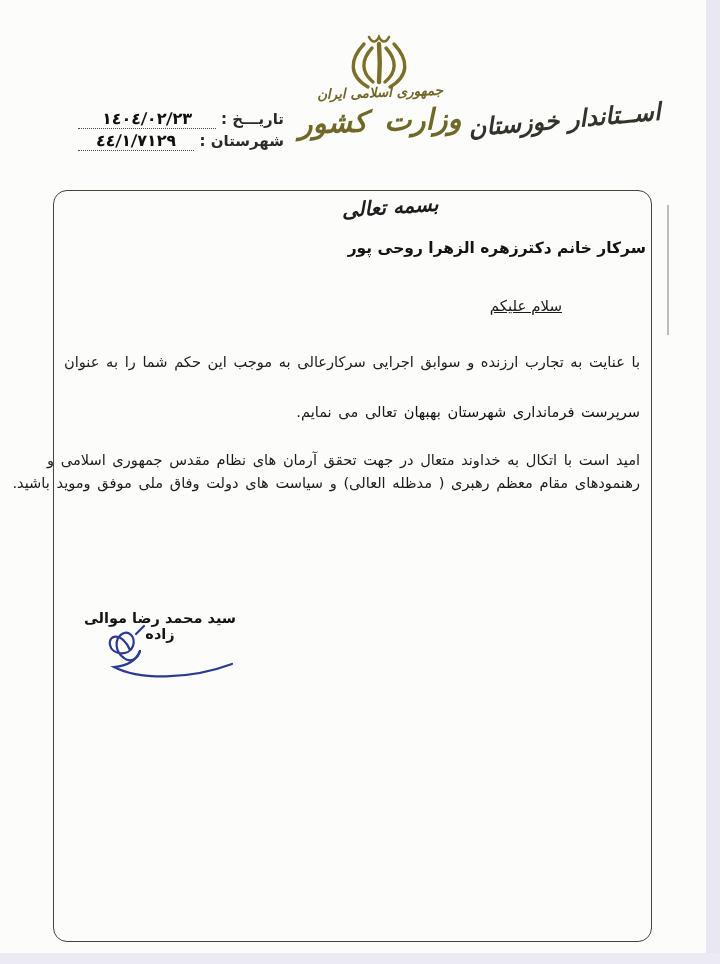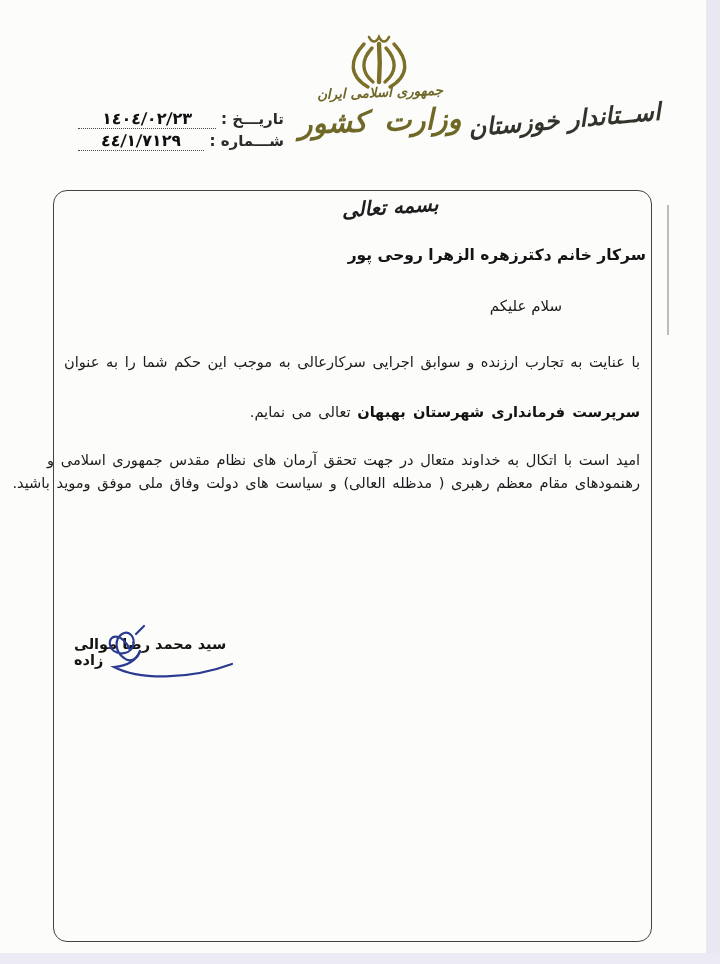--- a/index.html
+++ b/index.html
@@ -44,34 +44,34 @@
   }
 
   
   .frame { left:53px; top:190px; width:599px; height:752px; border:1.6px solid #41453a; border-radius:14px; }
 
   .besmeh {
     left:290px; top:195px; width:200px; text-align:center; direction:rtl;
     font-size:20px; font-weight:600; font-style:italic; color:#1d1d1d;
     transform:rotate(-4deg);
   }
-  .addressee { left:70px; right:74px; top:246px; direction:rtl; text-align:right;
+  .addressee { left:70px; right:74px; top:239px; direction:rtl; text-align:right;
     font-size:15.5px; font-weight:bold; color:#141414; }
   .salam { left:70px; right:158px; top:297px; direction:rtl; text-align:right;
-    font-size:15px; color:#1b1b1b; }
+    font-size:15px; color:#1b1b1b;text-decoration:underline; }
 
   .bodyline { left:68px; right:80px; direction:rtl; text-align:right;
     font-size:14.6px; color:#1b1b1b; white-space:nowrap; word-spacing:2px; }
   .p1 { top:353px;text-align:right; }
   .p2 { top:403px; }
   .p3 { top:451px;text-align:center; }
   .p4 { top:474px; }
-  .bold-part { font-weight:bold; color:#121212; }
+  .bold-part { font-weight:normal; color:#121212; }
 
-  .signer { left:74px; top:636px; width:172px; text-align:left; direction:rtl;
+  .signer { left:74px; top:610px; width:172px; text-align:center; direction:rtl;
     font-size:14.5px; font-weight:bold; color:#141414; }
   .signature { left:84px; top:622px; width:158px; height:70px; }
 </style>
 </head>
 <body>
 
 <div class="page">
 
   <div class="abs edge-right"></div>
   <div class="abs edge-bottom"></div>
@@ -90,21 +90,21 @@
   <div class="abs republic">جمهوری اسلامی ایران</div>
   <div class="abs ministry">وزارت کشور</div>
   <div class="abs office">اســتاندار خوزستان</div>
 
   <div class="abs meta">
     <div class="meta-row">
       <span class="meta-label">تاریـــخ :</span>
       <span class="meta-line"><span class="meta-value">١٤٠٤/٠٢/٢٣</span></span>
     </div>
     <div class="meta-row">
-      <span class="meta-label">شـــماره :</span>
+      <span class="meta-label">شهرستان :</span>
       <span class="meta-line"><span class="meta-value">٤٤/١/٧١٢٩</span></span>
     </div>
   </div>
 
   <div class="abs frame"></div>
 
   <div class="abs besmeh">بسمه تعالی</div>
 
   <div class="abs addressee">سرکار خانم دکترزهره الزهرا روحی پور</div>
 

